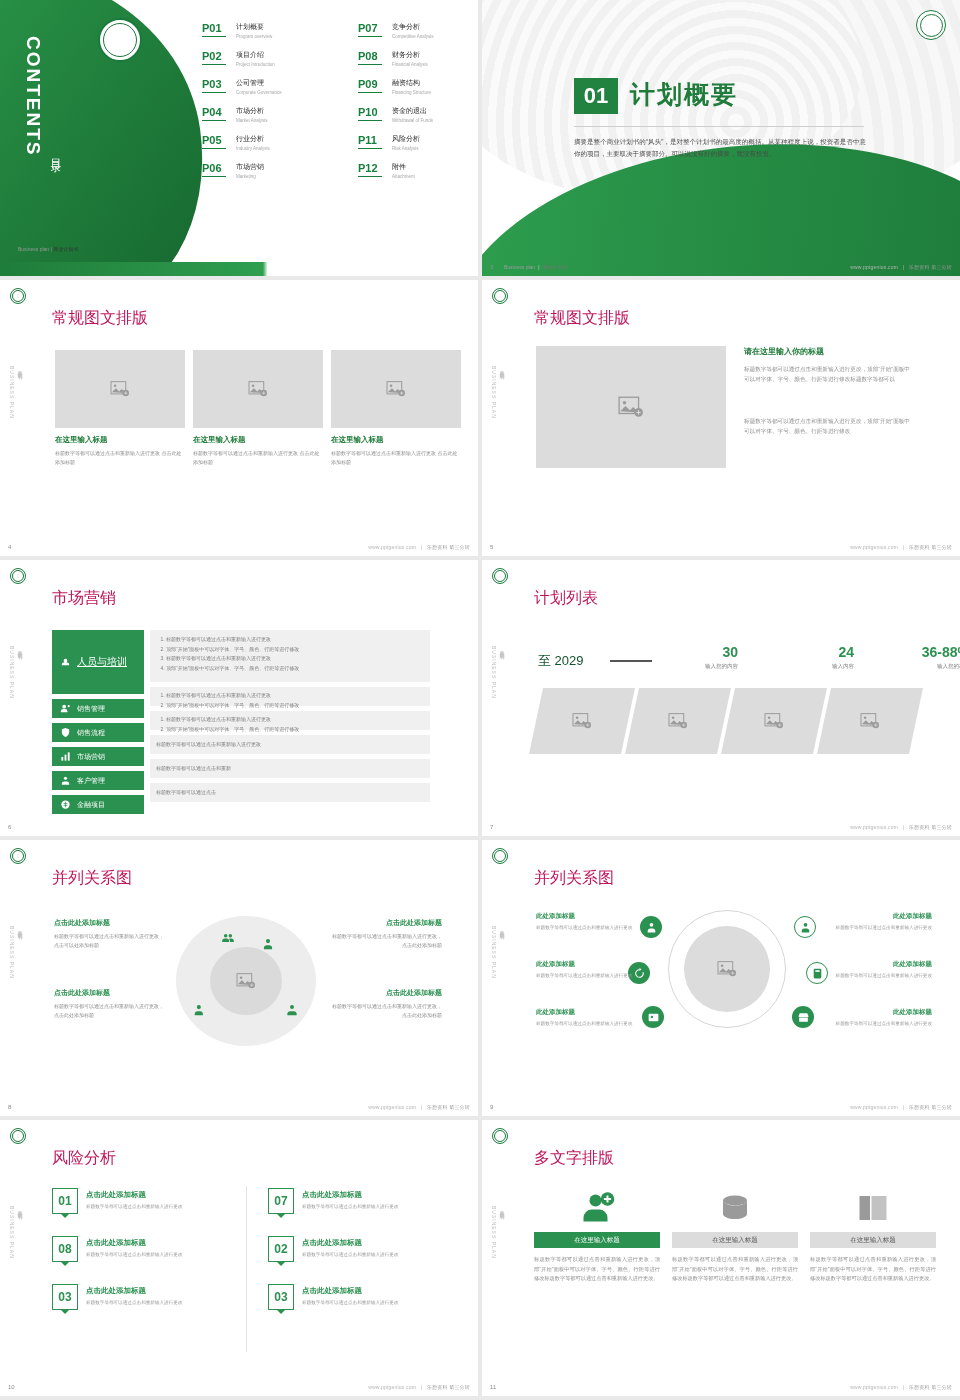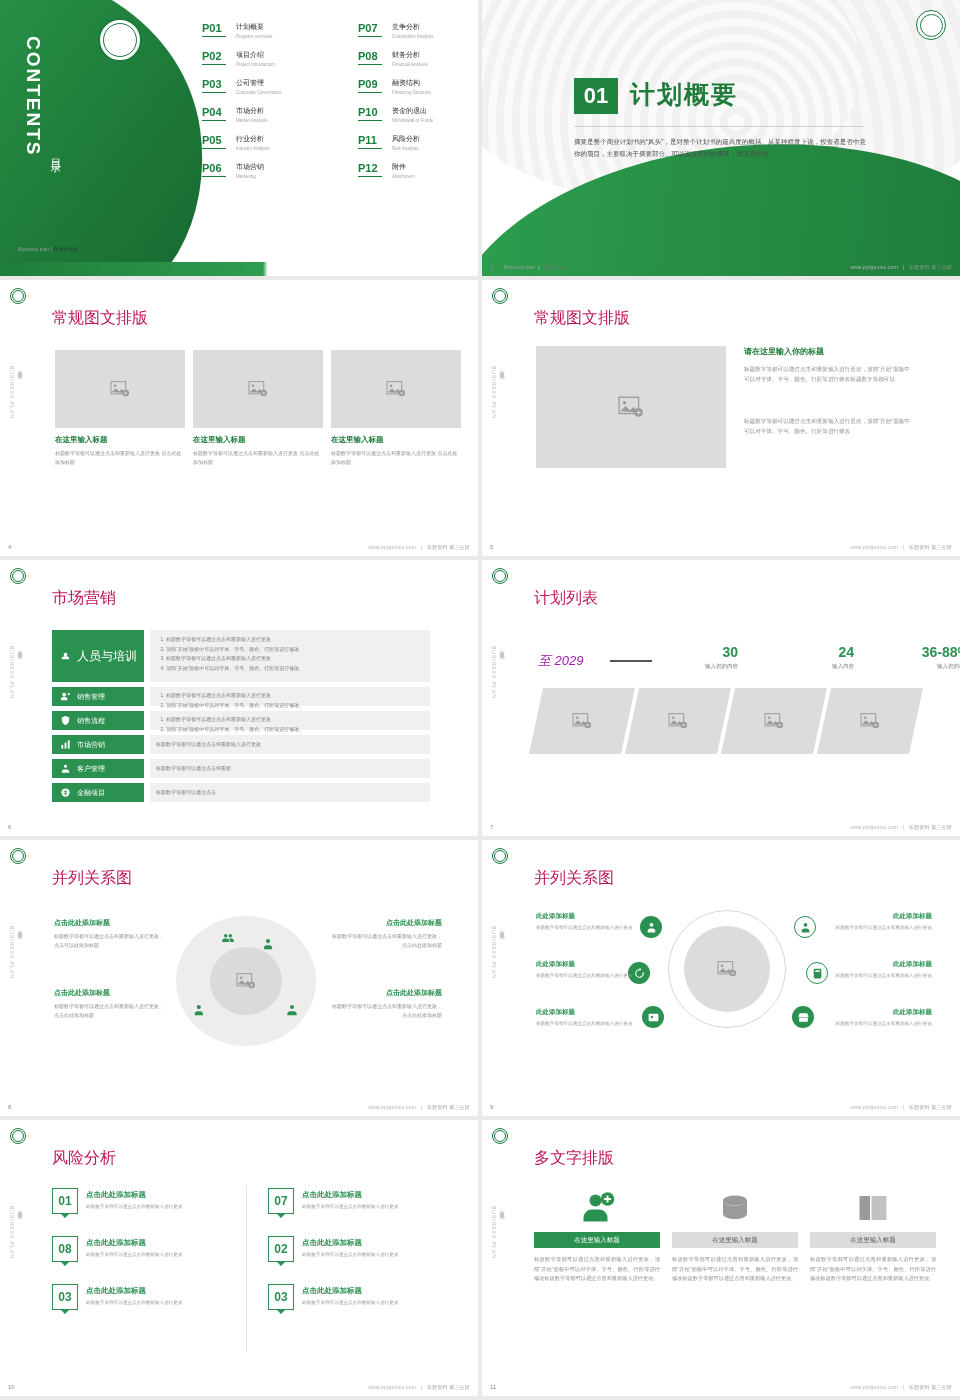--- a/index.html
+++ b/index.html
@@ -172,34 +172,34 @@
   .s5 .imgbox { position: absolute; left: 54px; top: 66px; width: 190px; height: 122px; }
   .s5 .rtitle { position: absolute; left: 262px; top: 66px; font-size: 8px; color: #1f7c3a; font-weight: bold; }
   .s5 .rp1 { position: absolute; left: 262px; top: 84px; width: 170px; font-size: 5.6px; color: #8e8e8e; line-height: 10px; }
   .s5 .rp2 { position: absolute; left: 262px; top: 136px; width: 170px; font-size: 5.6px; color: #8e8e8e; line-height: 10px; }
   
   .s6 .left { position: absolute; left: 52px; top: 70px; width: 92px; }
   .lchip {
     height: 19px; background: #2b9150; color: #fff; display: flex; align-items: center;
     gap: 5px; padding-left: 7px; margin-bottom: 5px; font-size: 7px;
   }
-  .lchip.big { height: 52px; font-size: 12px; }
+  .lchip.big { height: 64px; font-size: 10px; text-decoration: underline; }
   .lchip .ic { width: 13px; height: 13px; display: flex; align-items: center; justify-content: center; }
   .lchip .ic svg { width: 11px; height: 11px; fill: #fff; }
   .s6 .right { position: absolute; left: 150px; top: 70px; width: 280px; }
   .rrow {
     background: #f0f0f0; margin-bottom: 5px; padding: 4px 6px;
     font-size: 5px; color: #7d7d7d; line-height: 8.5px;
   }
   .rrow.tall { height: 52px; padding-top: 5px; }
   .rrow ol { padding-left: 10px; }
   .rrow li { margin-bottom: 1px; }
   .rrow.h19 { height: 19px; display: flex; align-items: center; }
   
-  .s7 .year { position: absolute; left: 56px; top: 92px; font-size: 13px; color: #a21caf; font-style: italic; }
+  .s7 .year { position: absolute; left: 56px; top: 92px; font-size: 13px; color: #14532d; }
   .s7 .yline { position: absolute; left: 128px; top: 100px; width: 42px; height: 1.5px; background: #555; }
   .s7 .stats { position: absolute; left: 186px; top: 84px; display: flex; gap: 46px; }
   .stat { text-align: right; width: 70px; }
   .stat .v { font-size: 14px; color: #2b9150; font-weight: bold; }
   .stat .l { font-size: 5.5px; color: #7d7d7d; margin-top: 3px; }
   .s7 .slants { position: absolute; left: 54px; top: 128px; width: 380px; height: 66px; display: flex; gap: 4px; }
   .slant {
     flex: 1; background: #dcdcdc; transform: skewX(-12deg);
     display: flex; align-items: center; justify-content: center;
   }

